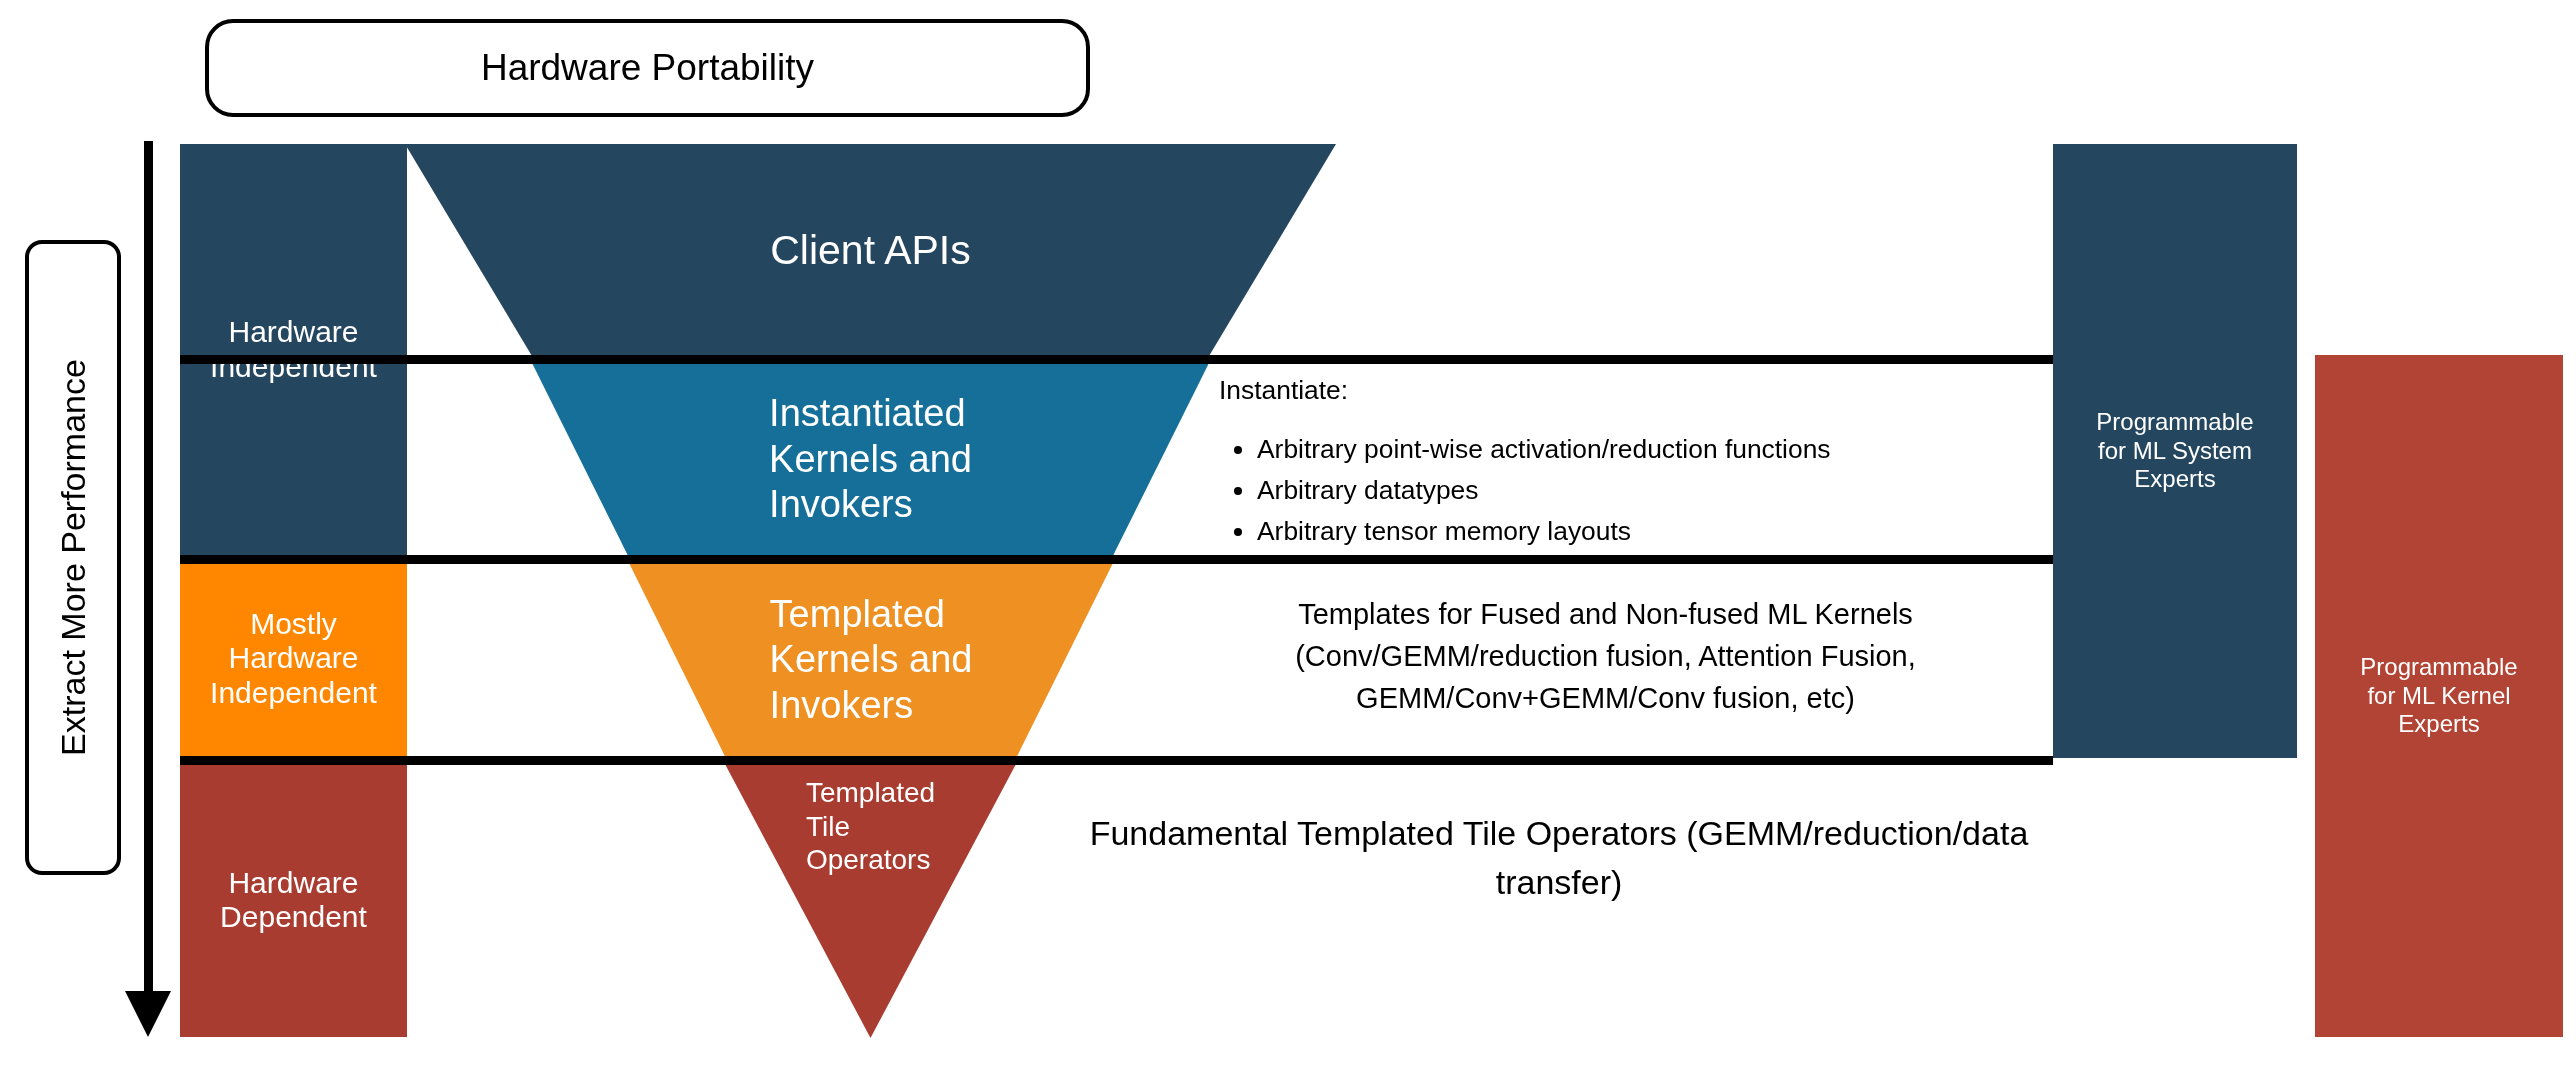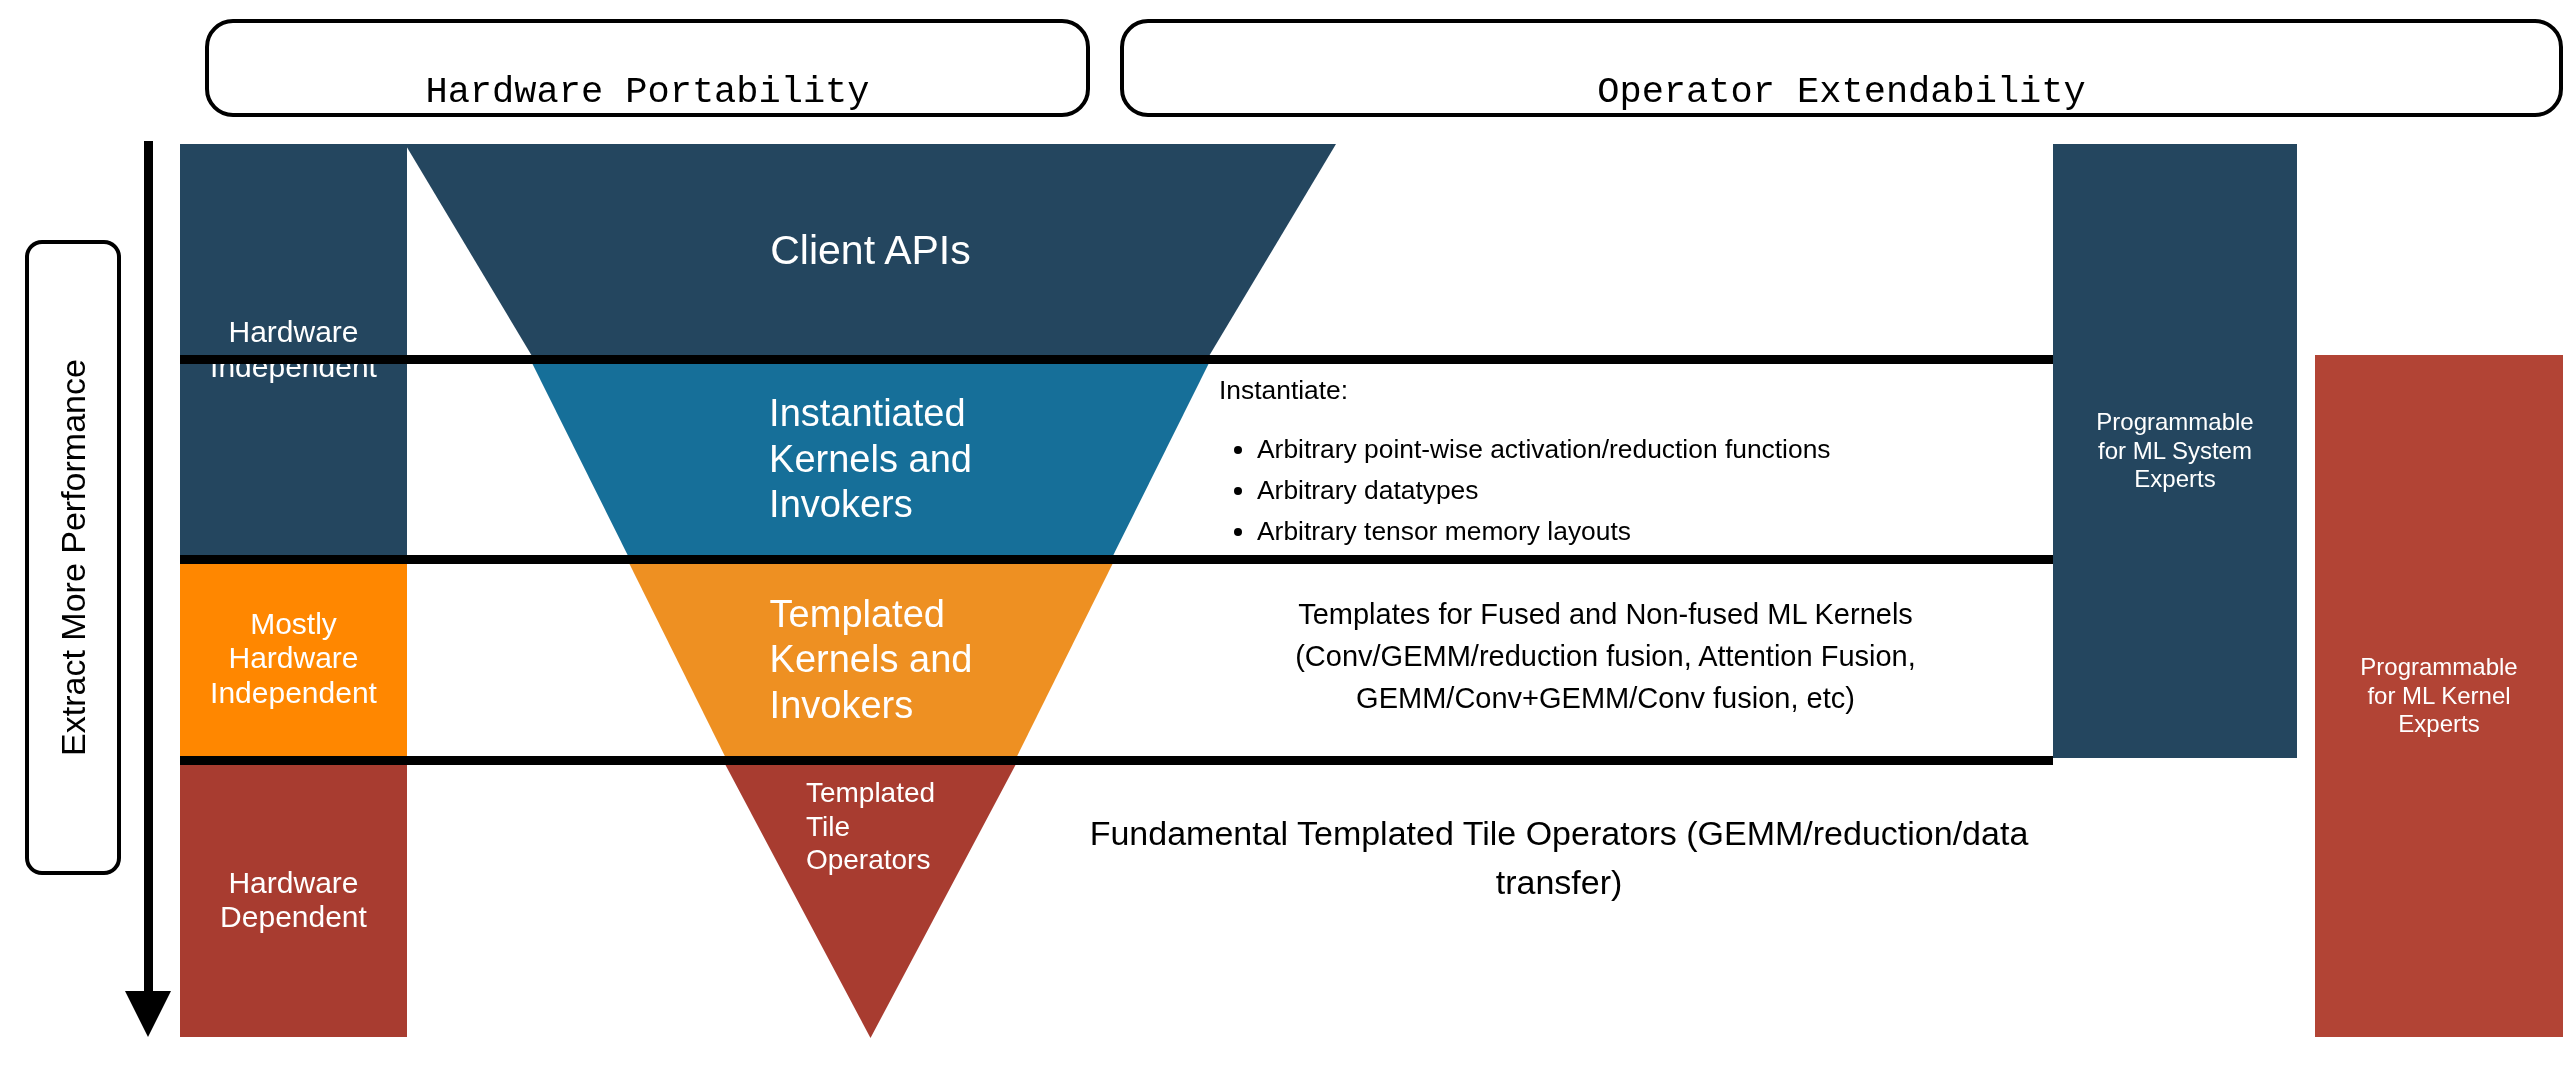--- a/index.html
+++ b/index.html
@@ -9,25 +9,24 @@
     position:relative;overflow:hidden;
   }
   .stage{position:absolute;left:0;top:0;width:2576px;height:1076px;}
 
   
   .pill{
     position:absolute;
     background:#ffffff;
     border:4.6px solid #000000;
     border-radius:28px;
-    display:flex;align-items:flex-end;justify-content:center;
+    display:flex;align-items:center;justify-content:center;
     color:#000;
     font-size:37px;
     box-sizing:border-box;
-    font-family:Liberation Mono, monospace;
   }
   #pill-portability{left:205px;top:18.5px;width:885px;height:98px;}
   #pill-extendability{left:1120px;top:18.5px;width:1443px;height:98px;}
 
   
   #perf-box{
     position:absolute;left:25px;top:240px;width:96px;height:635px;
     background:#ffffff;border:4px solid #000000;border-radius:17px;
     box-sizing:border-box;
     display:flex;align-items:center;justify-content:center;
@@ -125,23 +124,20 @@
   #rbar-ml-kernel{left:2315px;top:355px;width:248px;height:682px;background:#B24435;}
 </style>
 </head>
 <body>
 
 <div class="stage">
 
   <div class="pill" id="pill-portability">
     <span>Hardware Portability</span>
   </div>
-  <div class="pill" id="pill-extendability">
-    <span>Operator Extendability</span>
-  </div>
 
   <div id="perf-box">
     <span id="perf-label">Extract More Performance</span>
   </div>
 
   <div id="arrow-shaft"></div>
   <div id="arrow-head"></div>
 
   <div class="lbar" id="lbar-hw-independent">
     <span>Hardware<br>Independent</span>

